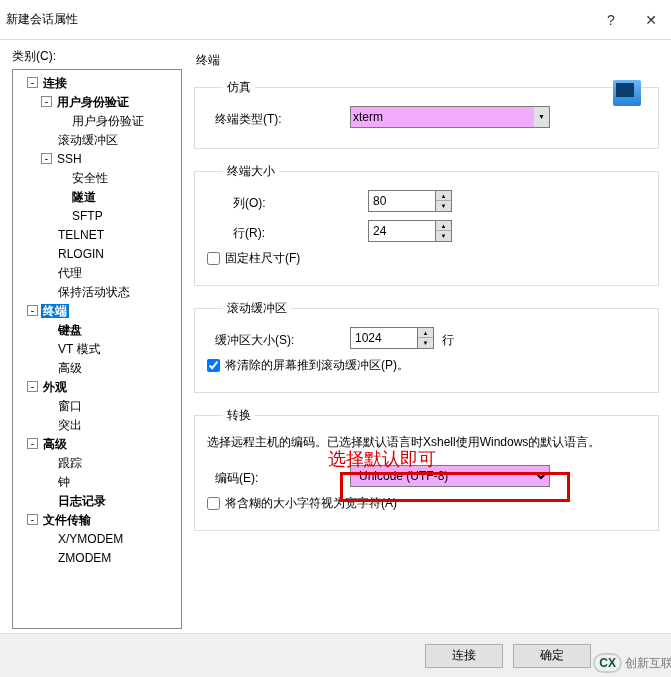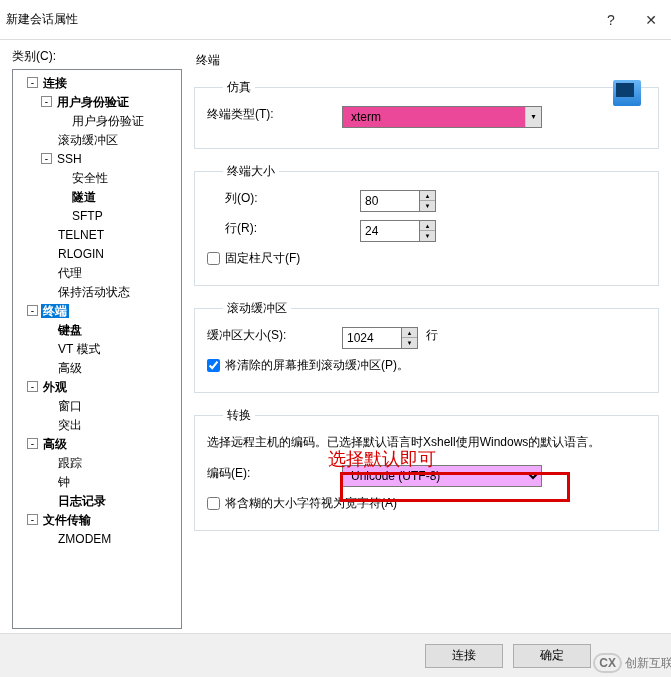--- a/index.html
+++ b/index.html
@@ -20,51 +20,51 @@
 .tree .sp { display: inline-block; width: 15px; }
 .tree .lbl { padding: 0 2px; }
 .tree .bold { font-weight: bold; }
 .tree .sel { background: #0078d7; color: #fff; }
 
 .right { flex: 1; padding-left: 12px; position: relative; }
 fieldset { border: 1px solid #d5dfe5; margin: 0 0 14px 0; padding: 10px 12px 12px; }
 legend { padding: 0 4px; margin-left: 16px; }
 .header-lbl { margin: 0 0 10px 2px; padding-top: 4px; }
 
-.row { display: flex; align-items: flex-start; margin-bottom: 8px; }
+.row { display: flex; align-items: flex-end; margin-bottom: 8px; margin-left: 8px; }
 .row .lab { display: inline-block; }
 .row .ind { margin-left: 18px; width: 80px; }
 .row .w120 { width: 135px; }
 
-input[type=text].sel { width: 200px; height: 22px; border: 1px solid #7a7a7a; padding: 0 8px; background: #ec4899; }
+input[type=text].sel { width: 200px; height: 22px; border: 1px solid #7a7a7a; padding: 0 2px; background: #f0abfc; }
 .combo { position: relative; display: inline-block; }
 .combo input { padding-right: 18px; }
 .combo .arrow { position: absolute; right: 1px; top: 1px; width: 16px; height: 20px; border-left: 1px solid #ccc; background: #e1e1e1; text-align: center; line-height: 20px; font-size: 8px; }
 
 .spin { display: inline-flex; }
-.spin input { width: 60px; height: 22px; border: 1px solid #7a7a7a; padding: 0 4px; text-align: left; }
+.spin input { width: 68px; height: 22px; border: 1px solid #7a7a7a; padding: 0 4px; text-align: left; }
 .spin .btns { display: flex; flex-direction: column; border: 1px solid #7a7a7a; border-left: none; }
 .spin .btns div { width: 15px; height: 10px; background: #e1e1e1; text-align: center; font-size: 6px; line-height: 10px; }
 .spin .btns div:first-child { border-bottom: 1px solid #aaa; }
 
 .chk { display: flex; align-items: center; margin-bottom: 6px; }
 .chk input { margin: 0 5px 0 0; width: 13px; height: 13px; }
 
 .icon-term { display: inline-block; width: 28px; height: 26px; background: linear-gradient(#6ab7f5,#2581d8); border-radius: 2px; position: absolute; right: 18px; top: 32px; }
 .icon-term::after { content: ""; position: absolute; left: 3px; top: 3px; width: 18px; height: 14px; background: #0a3e6e; }
 
 .red-anno { position: absolute; color: #d90000; font-size: 18px; font-family: SimSun; left: 328px; top: 447px; pointer-events:none; }
 .red-box { position: absolute; border: 3px solid #d90000; left: 340px; top: 472px; width: 230px; height: 30px; pointer-events:none; }
 
 .conv-desc { margin-bottom: 14px; }
 
 select.enc { width: 200px; height: 22px; border: 1px solid #7a7a7a; background: #f0abfc; padding-left: 4px; }
 
 .logo { position: absolute; right: -2px; bottom: 4px; display: flex; align-items: center; color: #777; font-size: 11px; }
-.logo .c { border: 2px solid #ccc; border-radius: 10px; padding: 1px 4px; margin-right: 3px; font-weight: bold; color: #737373; }
+.logo .c { border: 2px solid #ccc; border-radius: 10px; padding: 1px 4px; margin-right: 3px; font-weight: bold; color: #14532d; }
 
 .footer { position: absolute; bottom: 0; left: 0; right: 0; height: 44px; background: #f0f0f0; border-top: 1px solid #ddd; display: flex; justify-content: flex-end; align-items: center; padding-right: 80px; gap: 10px; }
 .footer button { width: 78px; height: 24px; background: #e1e1e1; border: 1px solid #adadad; }
 </style>
 </head>
 <body>
 
 <div class="titlebar">
   <span class="title">新建会话属性</span>
   <span class="btn">?</span>
@@ -112,20 +112,21 @@
         </li>
         <li><span class="exp">-</span><span class="lbl bold">高级</span>
           <ul>
             <li><span class="sp"></span><span class="lbl">跟踪</span></li>
             <li><span class="sp"></span><span class="lbl">钟</span></li>
             <li><span class="sp"></span><span class="lbl bold">日志记录</span></li>
           </ul>
         </li>
         <li><span class="exp">-</span><span class="lbl bold">文件传输</span>
           <ul>
+            <li><span class="sp"></span><span class="lbl">X/YMODEM</span></li>
             <li><span class="sp"></span><span class="lbl">ZMODEM</span></li>
           </ul>
         </li>
       </ul>
     </div>
   </div>
 
   <div class="right">
     <div class="header-lbl">终端</div>
 

